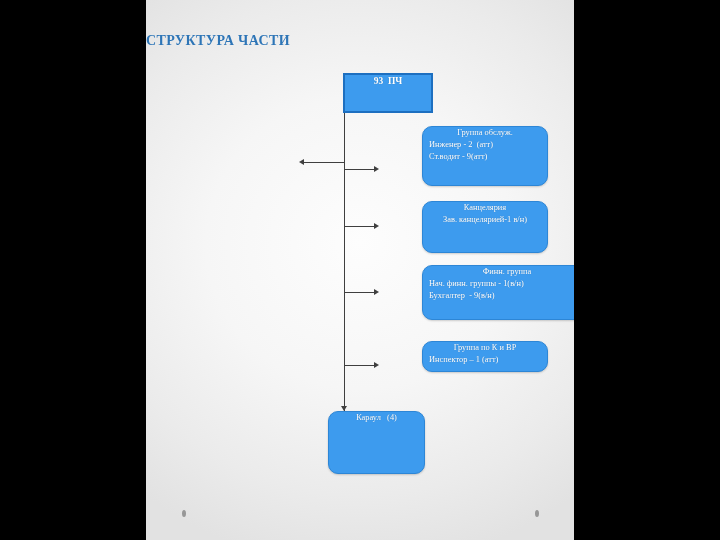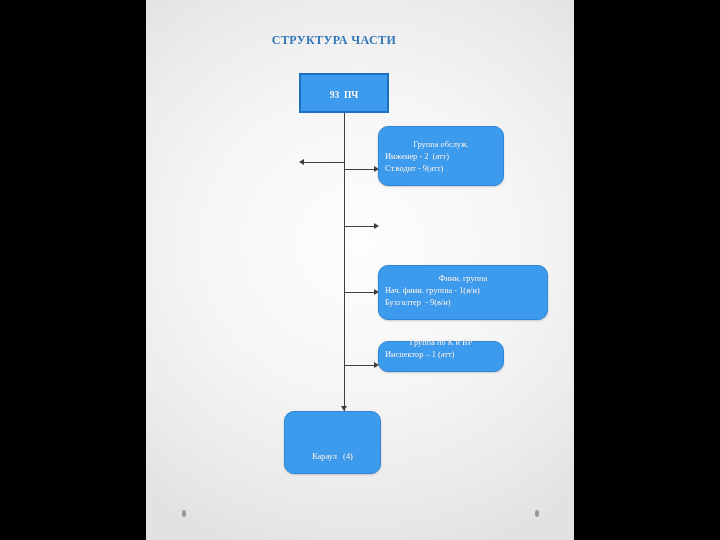--- a/index.html
+++ b/index.html
@@ -39,43 +39,44 @@
   }
   .letterbox.left  { left: 0; }
   .letterbox.right { left: 574px; width: 146px; }
 
   
   #slide-title {
     position: absolute;
     left: 0;
     top: 33px;
     width: 376px;
-    text-align: center;
+    text-align: left;
     font-family: "Liberation Serif", serif;
     font-weight: bold;
-    font-size: 12px;
+    font-size: 14px;
     letter-spacing: 0.4px;
     color: #2e75b6;
     text-shadow: 0 0 1px rgba(255,255,255,0.6);
   }
 
   
   .node {
     position: absolute;
     box-sizing: border-box;
     background: #3d9bee;
     color: #ffffff;
     font-family: "Liberation Serif", serif;
     font-size: 8.4px;
     line-height: 12px;
     display: flex;
     flex-direction: column;
-    justify-content: flex-end;
-    padding: 10px 6px;
+    justify-content: flex-start;
+    padding: 0 6px;
     text-shadow: 0 0 1px rgba(0,0,0,0.25);
+    margin-left: 44px;
   }
   .node.rounded {
     border-radius: 10px;
     border: 1px solid #2d86d6;
     box-shadow: 0 1px 2px rgba(0,0,0,0.18);
   }
   .node.square {
     border-radius: 0;
     border: 2px solid #1d6fc0;
     box-shadow: none;
@@ -160,20 +161,24 @@
       <div class="ln center" style="font-weight:bold; font-size:9.5px;">93  ПЧ</div>
     </div>
 
 
     <div class="node rounded" style="left:232px; top:126px; width:126px; height:60px;">
       <div class="ln center">Группа обслуж.</div>
       <div class="ln left">Инженер - 2  (атт)</div>
       <div class="ln left">Ст.водит - 9(атт)</div>
     </div>
 
+    <div class="node rounded" style="left:232px; top:201px; width:126px; height:52px;">
+      <div class="ln center">Канцелярия</div>
+      <div class="ln center">Зав. канцелярией-1 в/н)</div>
+    </div>
 
     <div class="node rounded" style="left:232px; top:265px; width:170px; height:55px;">
       <div class="ln center">Финн. группа</div>
       <div class="ln left">Нач. финн. группы - 1(в/н)</div>
       <div class="ln left">Бухгалтер  - 9(в/н)</div>
     </div>
 
     <div class="node rounded" style="left:232px; top:341px; width:126px; height:31px;">
       <div class="ln center">Группа по К и ВР</div>
       <div class="ln left">Инспектор – 1 (атт)</div>

